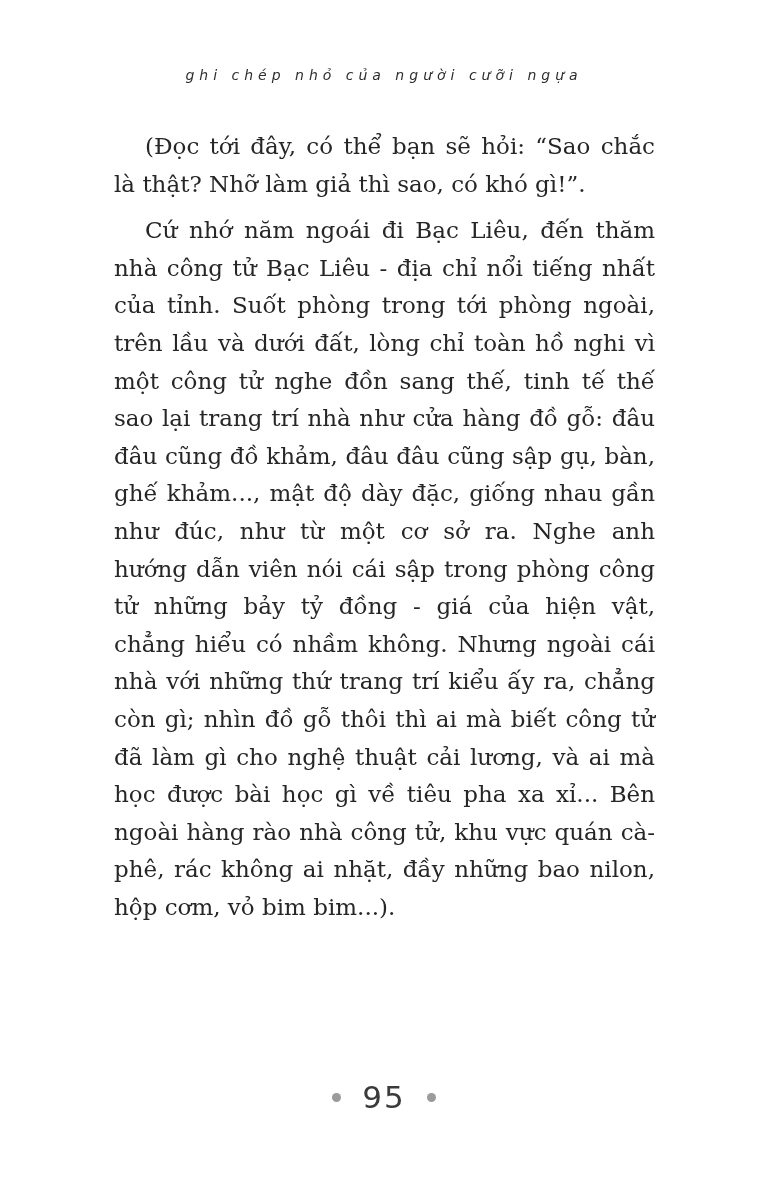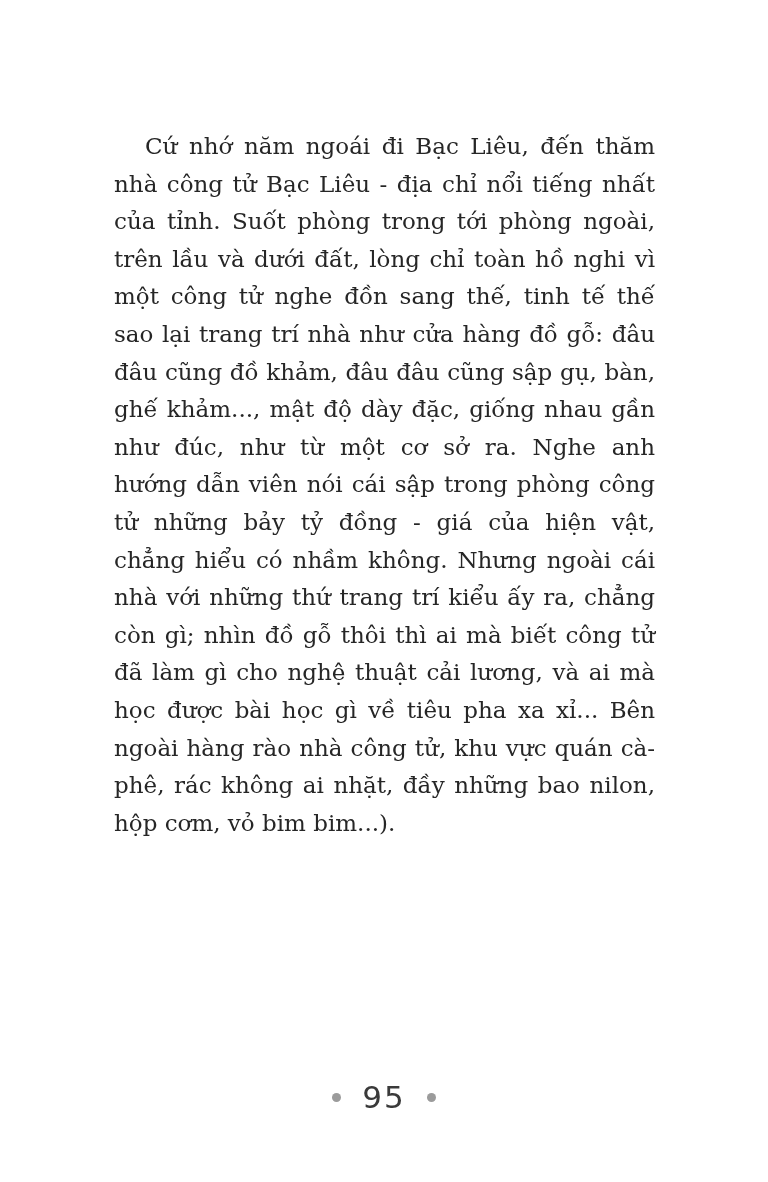--- a/index.html
+++ b/index.html
@@ -63,22 +63,24 @@
     color: var(--page_number_color, #3a3a3a);
     line-height: 1;
     text-align: right;
   }
 </style>
 </head>
 <body>
 
 <div class="page">
 
+  <div class="running-header">ghi chép nhỏ của người cưỡi ngựa</div>
 
   <div class="body-text">
+    <p>(Đọc tới đây, có thể bạn sẽ hỏi: “Sao chắc là thật? Nhỡ làm giả thì sao, có khó gì!”.</p>
     <p>Cứ nhớ năm ngoái đi Bạc Liêu, đến thăm nhà công tử Bạc Liêu - địa chỉ nổi tiếng nhất của tỉnh. Suốt phòng trong tới phòng ngoài, trên lầu và dưới đất, lòng chỉ toàn hồ nghi vì một công tử nghe đồn sang thế, tinh tế thế sao lại trang trí nhà như cửa hàng đồ gỗ: đâu đâu cũng đồ khảm, đâu đâu cũng sập gụ, bàn, ghế khảm..., mật độ dày đặc, giống nhau gần như đúc, như từ một cơ sở ra. Nghe anh hướng dẫn viên nói cái sập trong phòng công tử những bảy tỷ đồng - giá của hiện vật, chẳng hiểu có nhầm không. Nhưng ngoài cái nhà với những thứ trang trí kiểu ấy ra, chẳng còn gì; nhìn đồ gỗ thôi thì ai mà biết công tử đã làm gì cho nghệ thuật cải lương, và ai mà học được bài học gì về tiêu pha xa xỉ... Bên ngoài hàng rào nhà công tử, khu vực quán cà-phê, rác không ai nhặt, đầy những bao nilon, hộp cơm, vỏ bim bim...).</p>
   </div>
 
   <div class="footer">
     <span class="dot"></span>
     <span class="page-number">95</span>
     <span class="dot"></span>
   </div>
 
 </div>

